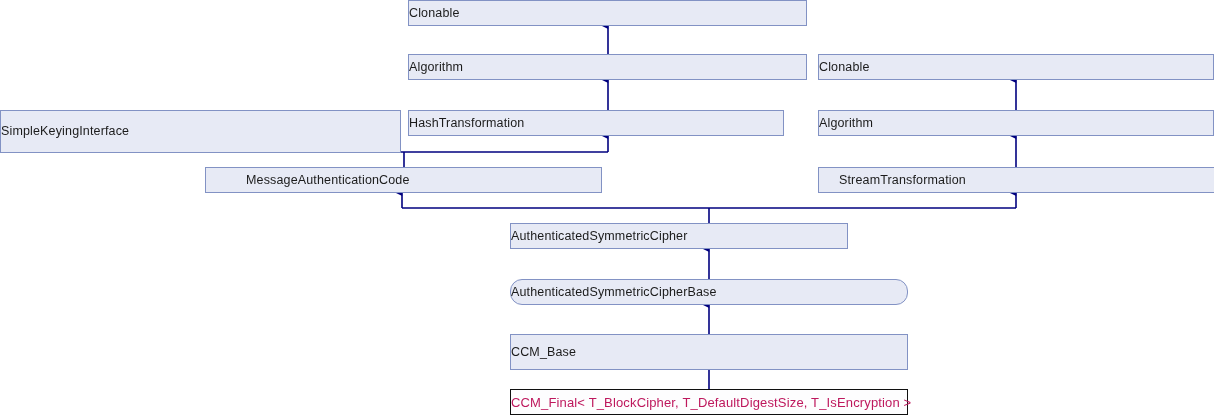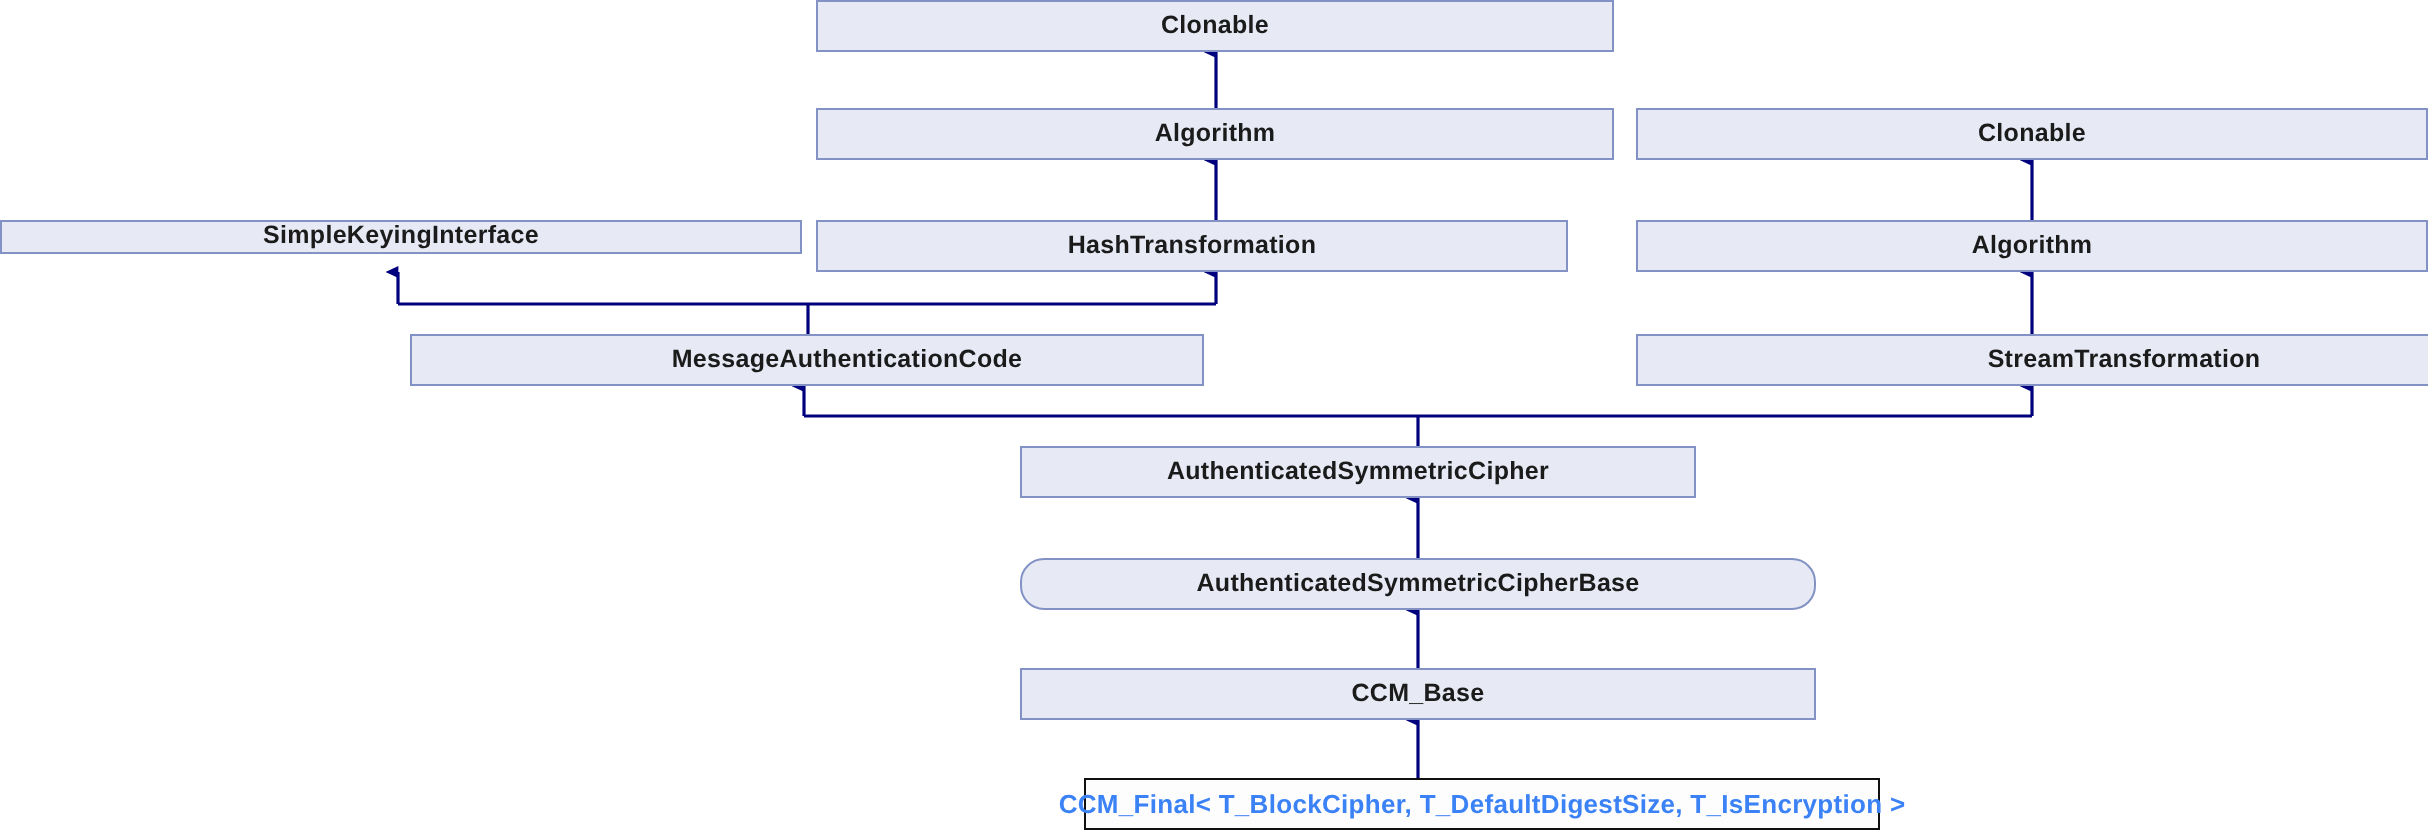--- a/index.html
+++ b/index.html
@@ -26,35 +26,32 @@
     height: 416px;
     pointer-events: none;
   }
   .node {
     position: absolute;
     box-sizing: border-box;
     background: #e7eaf5;
     border: 1px solid #8292c4;
     display: flex;
     align-items: center;
-    justify-content: center;
     font-size: 12.5px;
     line-height: 1;
     color: #1b1b1b;
     letter-spacing: 0.15px;
     white-space: nowrap;
     cursor: default;
-    font-weight: bold;
   }
   .node.leaf {
     background: #fdfdfe;
     border: 1px solid #101010;
-    color: #3b82f6;
+    color: #be185d;
     font-size: 13px;
-    margin-left: 32px;
   }
   .node-label {
     display: block;
     transform: translateY(-0.5px);
   }
 </style>
 </head>
 <body>
 
 <div id="diagram">
@@ -110,40 +107,40 @@
 
   <div class="node" id="n0" style="left: 408px; top: 0px; width: 399px; height: 26px;">
     <span class="node-label">Clonable</span>
   </div>
   <div class="node" id="n1" style="left: 408px; top: 54px; width: 399px; height: 26px;">
     <span class="node-label">Algorithm</span>
   </div>
   <div class="node" id="n2" style="left: 818px; top: 54px; width: 396px; height: 26px;">
     <span class="node-label">Clonable</span>
   </div>
-  <div class="node" id="n3" style="left: 0px; top: 110px; width: 401px; height: 17px;">
+  <div class="node" id="n3" style="left: 0px; top: 110px; width: 401px; height: 43px;">
     <span class="node-label">SimpleKeyingInterface</span>
   </div>
   <div class="node" id="n4" style="left: 408px; top: 110px; width: 376px; height: 26px;">
     <span class="node-label">HashTransformation</span>
   </div>
   <div class="node" id="n5" style="left: 818px; top: 110px; width: 396px; height: 26px;">
     <span class="node-label">Algorithm</span>
   </div>
   <div class="node" id="n6" style="left: 205px; top: 167px; width: 397px; height: 26px; padding-left: 40px;">
     <span class="node-label">MessageAuthenticationCode</span>
   </div>
   <div class="node" id="n7" style="left: 818px; top: 167px; width: 468px; height: 26px; padding-left: 20px;">
     <span class="node-label">StreamTransformation</span>
   </div>
   <div class="node" id="n8" style="left: 510px; top: 223px; width: 338px; height: 26px;">
     <span class="node-label">AuthenticatedSymmetricCipher</span>
   </div>
   <div class="node" id="n9" style="left: 510px; top: 279px; width: 398px; height: 26px; border-radius: 12px;">
     <span class="node-label">AuthenticatedSymmetricCipherBase</span>
   </div>
-  <div class="node" id="n10" style="left: 510px; top: 334px; width: 398px; height: 26px;">
+  <div class="node" id="n10" style="left: 510px; top: 334px; width: 398px; height: 36px;">
     <span class="node-label">CCM_Base</span>
   </div>
   <div class="node leaf" id="n11" style="left: 510px; top: 389px; width: 398px; height: 26px;">
     <span class="node-label">CCM_Final&lt; T_BlockCipher, T_DefaultDigestSize, T_IsEncryption &gt;</span>
   </div>
 </div>
 
 </body></html>

